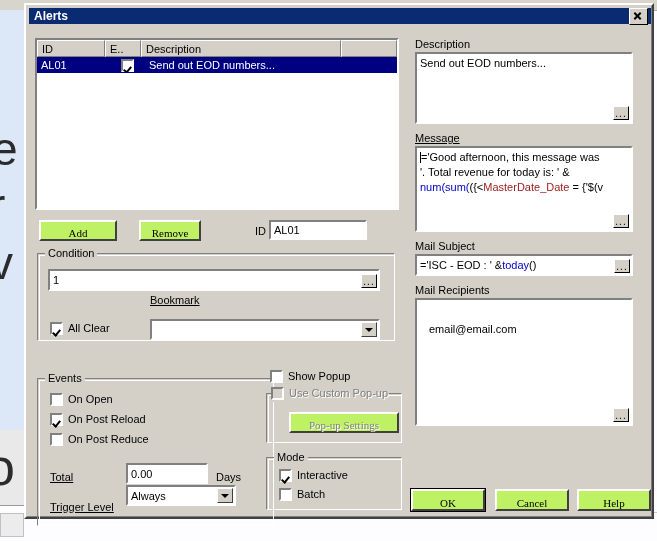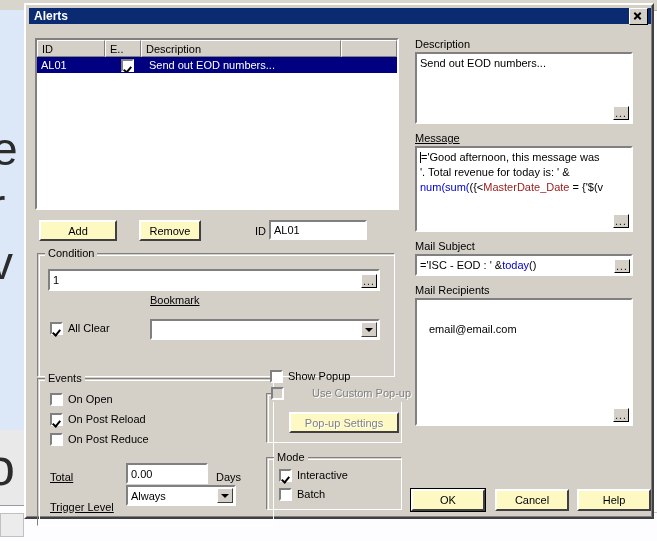--- a/index.html
+++ b/index.html
@@ -108,27 +108,27 @@
   .sunken {
     background: #ffffff;
     border: 2px solid;
     border-color: #808080 #ffffff #ffffff #808080;
     box-sizing: border-box;
   }
   .label { color: #000; font-size: 11px; white-space: nowrap; }
   .label u { text-decoration: underline; }
 
   .btn {
-    background: #fef9c3;
+    background: #bef264;
     border: 2px solid;
     border-color: #ffffff #404040 #404040 #ffffff;
     box-sizing: border-box;
-    font-family: Liberation Sans, sans-serif;
+    font-family: Liberation Serif, serif;
     font-size: 11px; color: #000;
-    display: flex; align-items: center; justify-content: center;
+    display: flex; align-items: flex-end; justify-content: center;
     cursor: default;
     position: relative;
   }
   .btn.default { box-shadow: 0 0 0 1px #000; }
   .btn.disabled { color: #808080; text-shadow: 1px 1px 0 #ffffff; }
 
   .group {
     position: absolute;
     border: 1px solid;
     border-top-color: #808080; border-left-color: #808080;
@@ -161,21 +161,21 @@
   }
   .chkbox.checked::after {
     content: "";
     position: absolute; left: 2px; top: 4px;
     width: 3px; height: 6px;
     border: solid #000; border-width: 0 2px 2px 0;
     transform: rotate(40deg);
   }
   .chkbox.dis { background: #d4d0c8; }
   .chk .chk-label { font-size: 11px; color: #000; white-space: nowrap; }
-  .chk.disabled .chk-label { color: #808080; text-shadow: 1px 1px 0 #fff; margin-left: 23px; }
+  .chk.disabled .chk-label { color: #808080; text-shadow: 1px 1px 0 #fff; }
 
   .textinput {
     background: #fff;
     border: 2px solid;
     border-color: #808080 #ffffff #ffffff #808080;
     box-sizing: border-box;
     font-family: "Liberation Sans", sans-serif;
     font-size: 11px; color: #000;
     padding: 2px 3px;
     display: flex; align-items: center;
@@ -318,21 +318,21 @@
       <span>Add</span>
     </div>
     <div class="btn" style="position:absolute;left:110px;top:190px;width:62px;height:21px;">
       <span>Remove</span>
     </div>
     <div class="label" style="position:absolute;left:226px;top:195px;">ID</div>
     <div class="textinput" style="position:absolute;left:240px;top:190px;width:98px;height:20px;">
       <span>AL01</span>
     </div>
 
-    <div class="group" style="left:8px;top:223px;width:358px;height:124px;">
+    <div class="group" style="left:8px;top:223px;width:358px;height:88px;">
       <span class="group-title">Condition</span>
 
       <div class="textinput" style="position:absolute;left:10px;top:15px;width:332px;height:22px;">
         <span>1</span>
         <div class="ellipsis-btn" style="right:1px;bottom:1px;">
           <span>...</span>
         </div>
       </div>
 
       <div class="label" style="position:absolute;left:112px;top:40px;">

